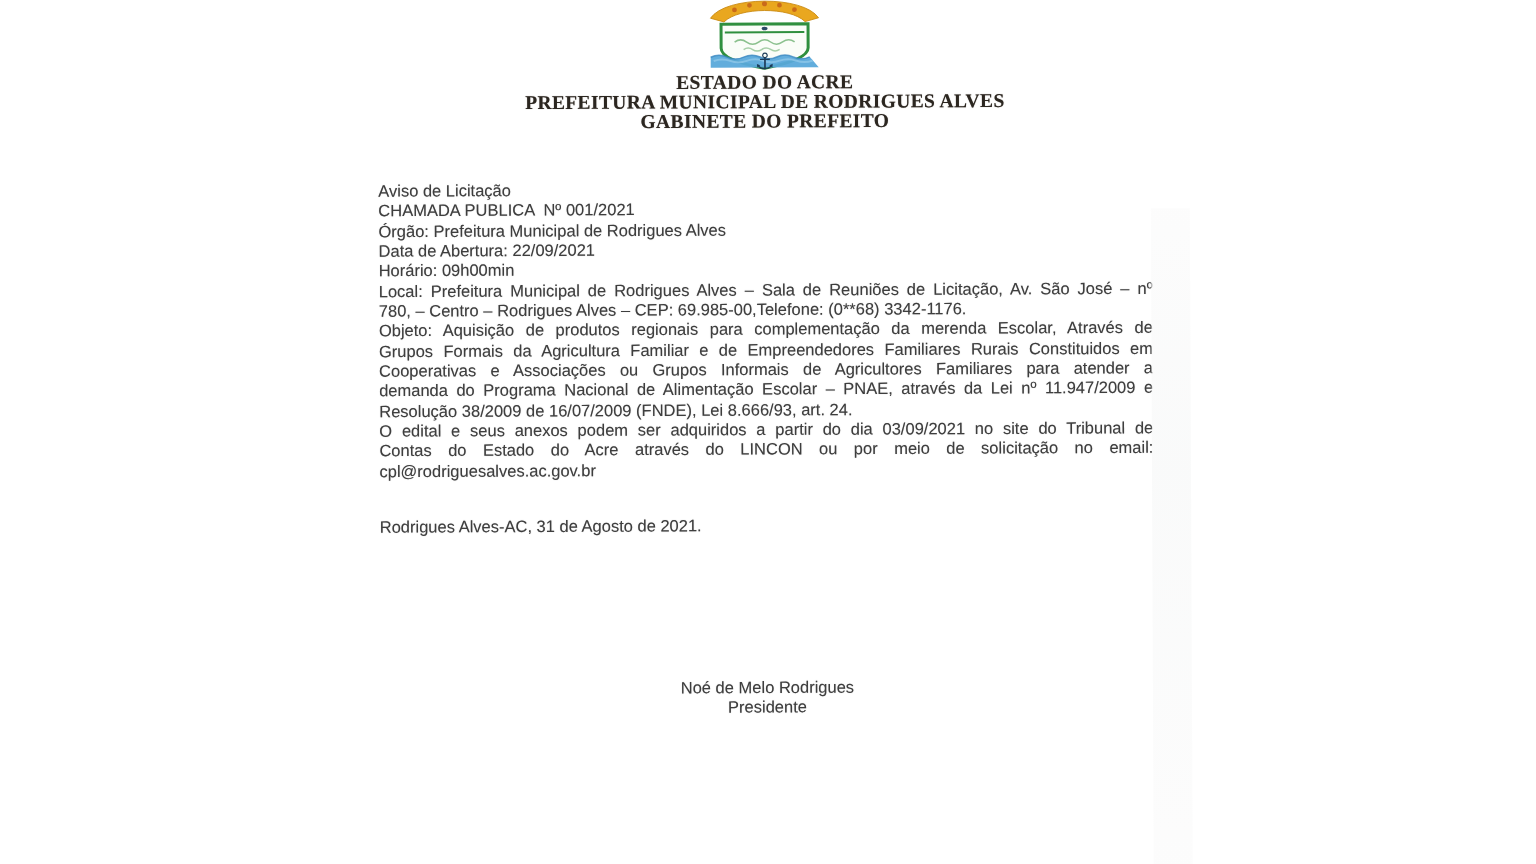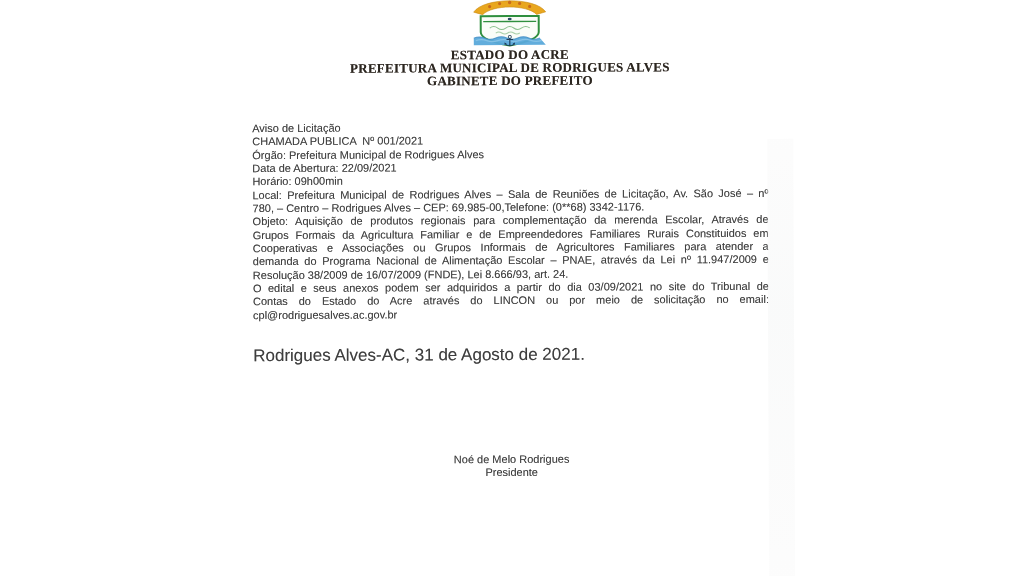--- a/index.html
+++ b/index.html
@@ -29,21 +29,21 @@
   
   .body-block{
     position:absolute;left:253px;top:121px;width:516px;
     font-size:11px;line-height:13.35px;color:#3e3e3e;
     text-shadow:0 0 .55px rgba(90,90,90,.5);
   }
   .ln{white-space:pre;}
   .jf{text-align:justify;text-align-last:justify;white-space:normal;}
   .date-line{
     position:absolute;left:253px;top:345px;
-    font-size:17px;color:#3e3e3e;white-space:pre;
+    font-size:11px;color:#3e3e3e;white-space:pre;
     text-shadow:0 0 .55px rgba(90,90,90,.5);
   }
   .sig{
     position:absolute;left:253px;top:453px;width:516px;text-align:center;
     font-size:11px;line-height:13.35px;color:#3e3e3e;
     text-shadow:0 0 .55px rgba(90,90,90,.5);
   }
 </style>
 </head>
 <body>

